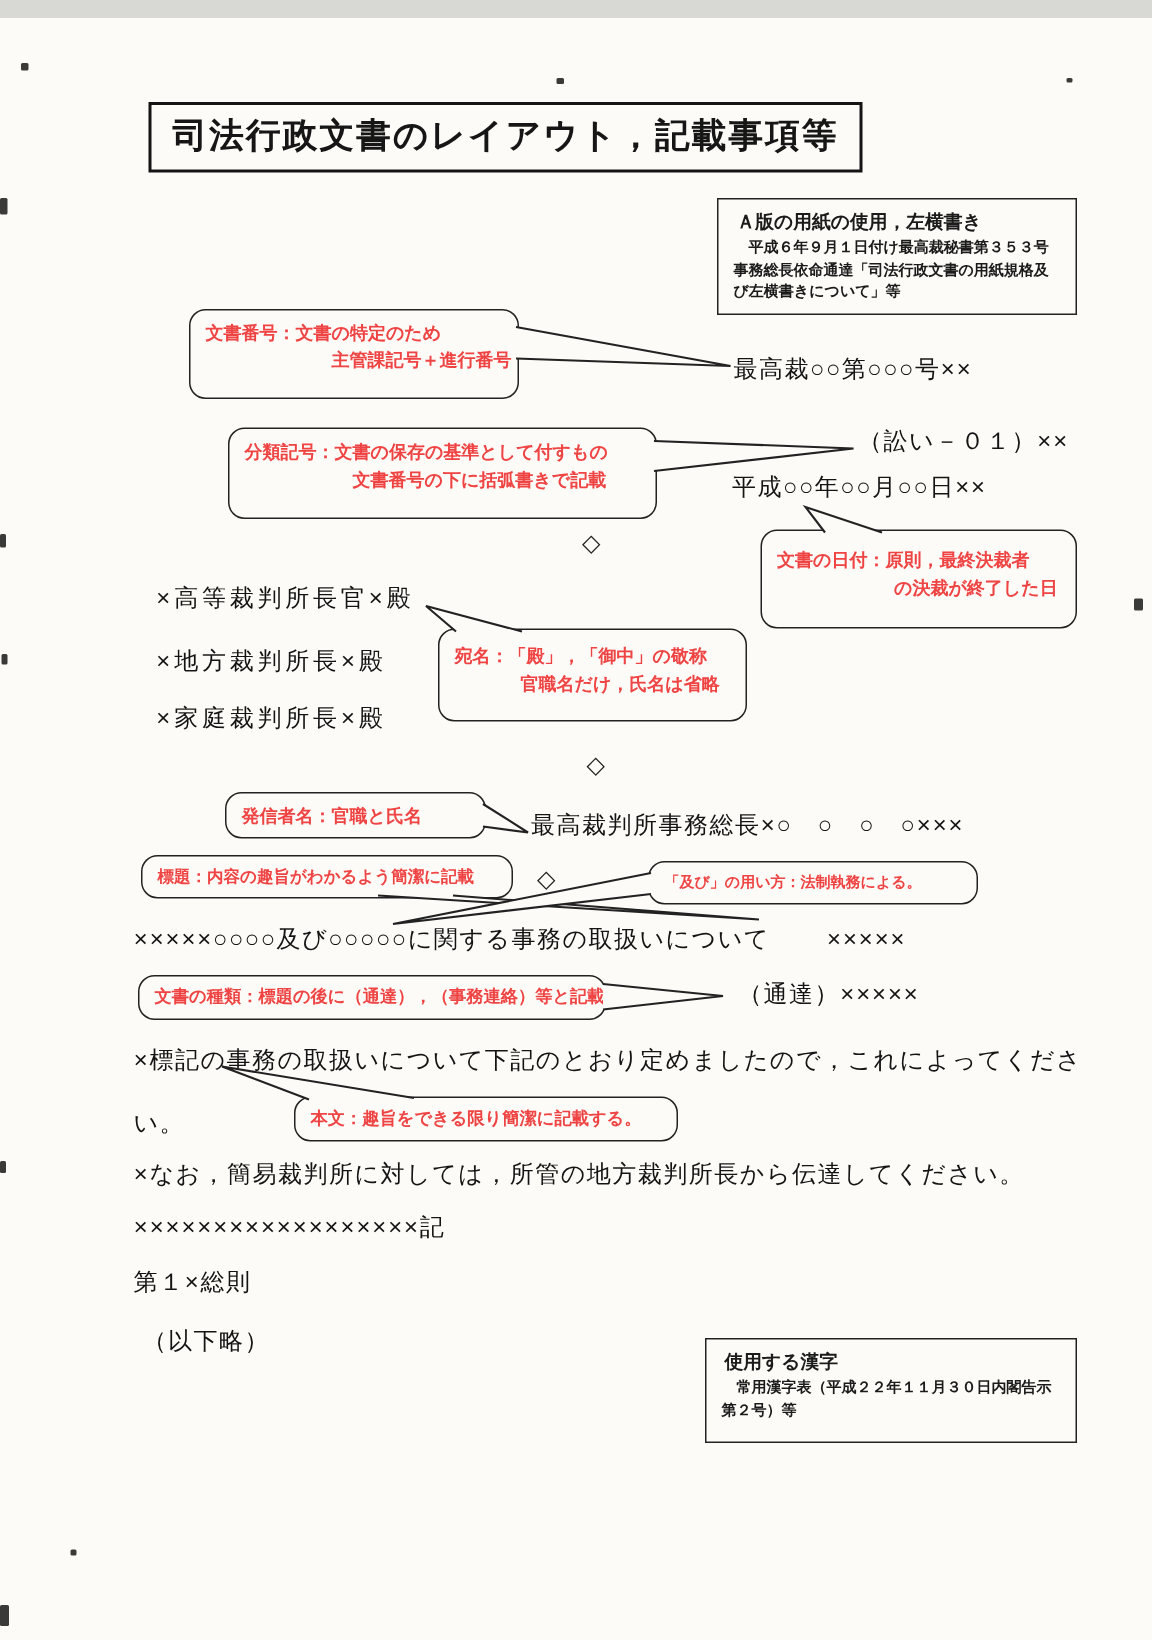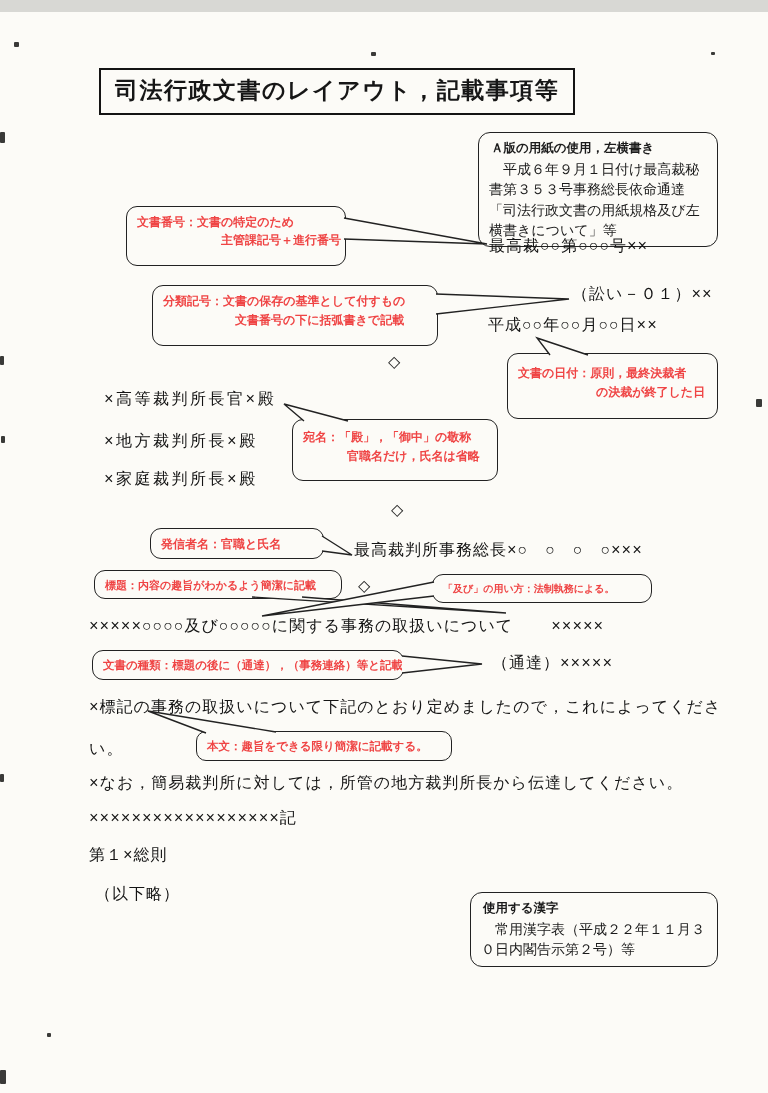--- a/index.html
+++ b/index.html
@@ -11,27 +11,27 @@
   }
   .abs{position:absolute;}
   
   .title-box{
     border:2.5px solid #141414;padding:5px 14px 7px 14px;
     font-family:"Liberation Sans","DejaVu Sans",sans-serif;
     font-weight:700;font-size:23px;letter-spacing:1.5px;white-space:nowrap;
   }
   
   .note{
-    border:1.6px solid #222;border-radius:12px;background:#fcfbf7;
+    border:1.6px solid #222;border-radius:0;background:#fcfbf7;
     font-family:"Liberation Sans","DejaVu Sans",sans-serif;
     font-weight:700;color:#1b1b1b;
     padding:7px 10px 6px 10px;box-sizing:border-box;
   }
   .note .note-title{font-size:12.5px;margin:0 0 2px 2px;}
-  .note .note-body{font-size:14px;line-height:1.45;text-indent:1em;font-weight:400;}
+  .note .note-body{font-size:10px;line-height:1.45;text-indent:1em;font-weight:700;}
   
   .bubble{
     border:1.6px solid #222;border-radius:11px;background:#fcfbf7;
     font-family:"Liberation Sans","DejaVu Sans",sans-serif;
     font-weight:700;color:#ef4444;font-size:12px;
     padding:6px 10px;box-sizing:border-box;z-index:2;
   }
   .bubble .b-line{white-space:nowrap;line-height:1.55;}
   
   .doctext{
@@ -106,21 +106,21 @@
   </div>
 
   <div class="abs bubble" style="left:92px;top:638px;width:312px;height:30px;font-size:11.5px;">
     <div class="b-line">文書の種類：標題の後に（通達），（事務連絡）等と記載</div>
   </div>
   <div class="abs doctext" style="left:492px;top:641px;">（通達）×××××</div>
 
   <div class="abs doctext" style="left:89px;top:685px;">×標記の事務の取扱いについて下記のとおり定めましたので，これによってくださ</div>
   <div class="abs doctext" style="left:89px;top:727px;">い。</div>
 
-  <div class="abs bubble" style="left:196px;top:719px;width:256px;height:30px;font-size:11.5px;border-radius:10px;">
+  <div class="abs bubble" style="left:196px;top:719px;width:256px;height:30px;font-size:11.5px;">
     <div class="b-line">本文：趣旨をできる限り簡潔に記載する。</div>
   </div>
 
   <div class="abs doctext" style="left:89px;top:761px;">×なお，簡易裁判所に対しては，所管の地方裁判所長から伝達してください。</div>
 
   <div class="abs doctext" style="left:89px;top:796px;">××××××××××××××××××記</div>
 
   <div class="abs doctext" style="left:89px;top:833px;">第１×総則</div>
 
   <div class="abs doctext" style="left:95px;top:872px;">（以下略）</div>

